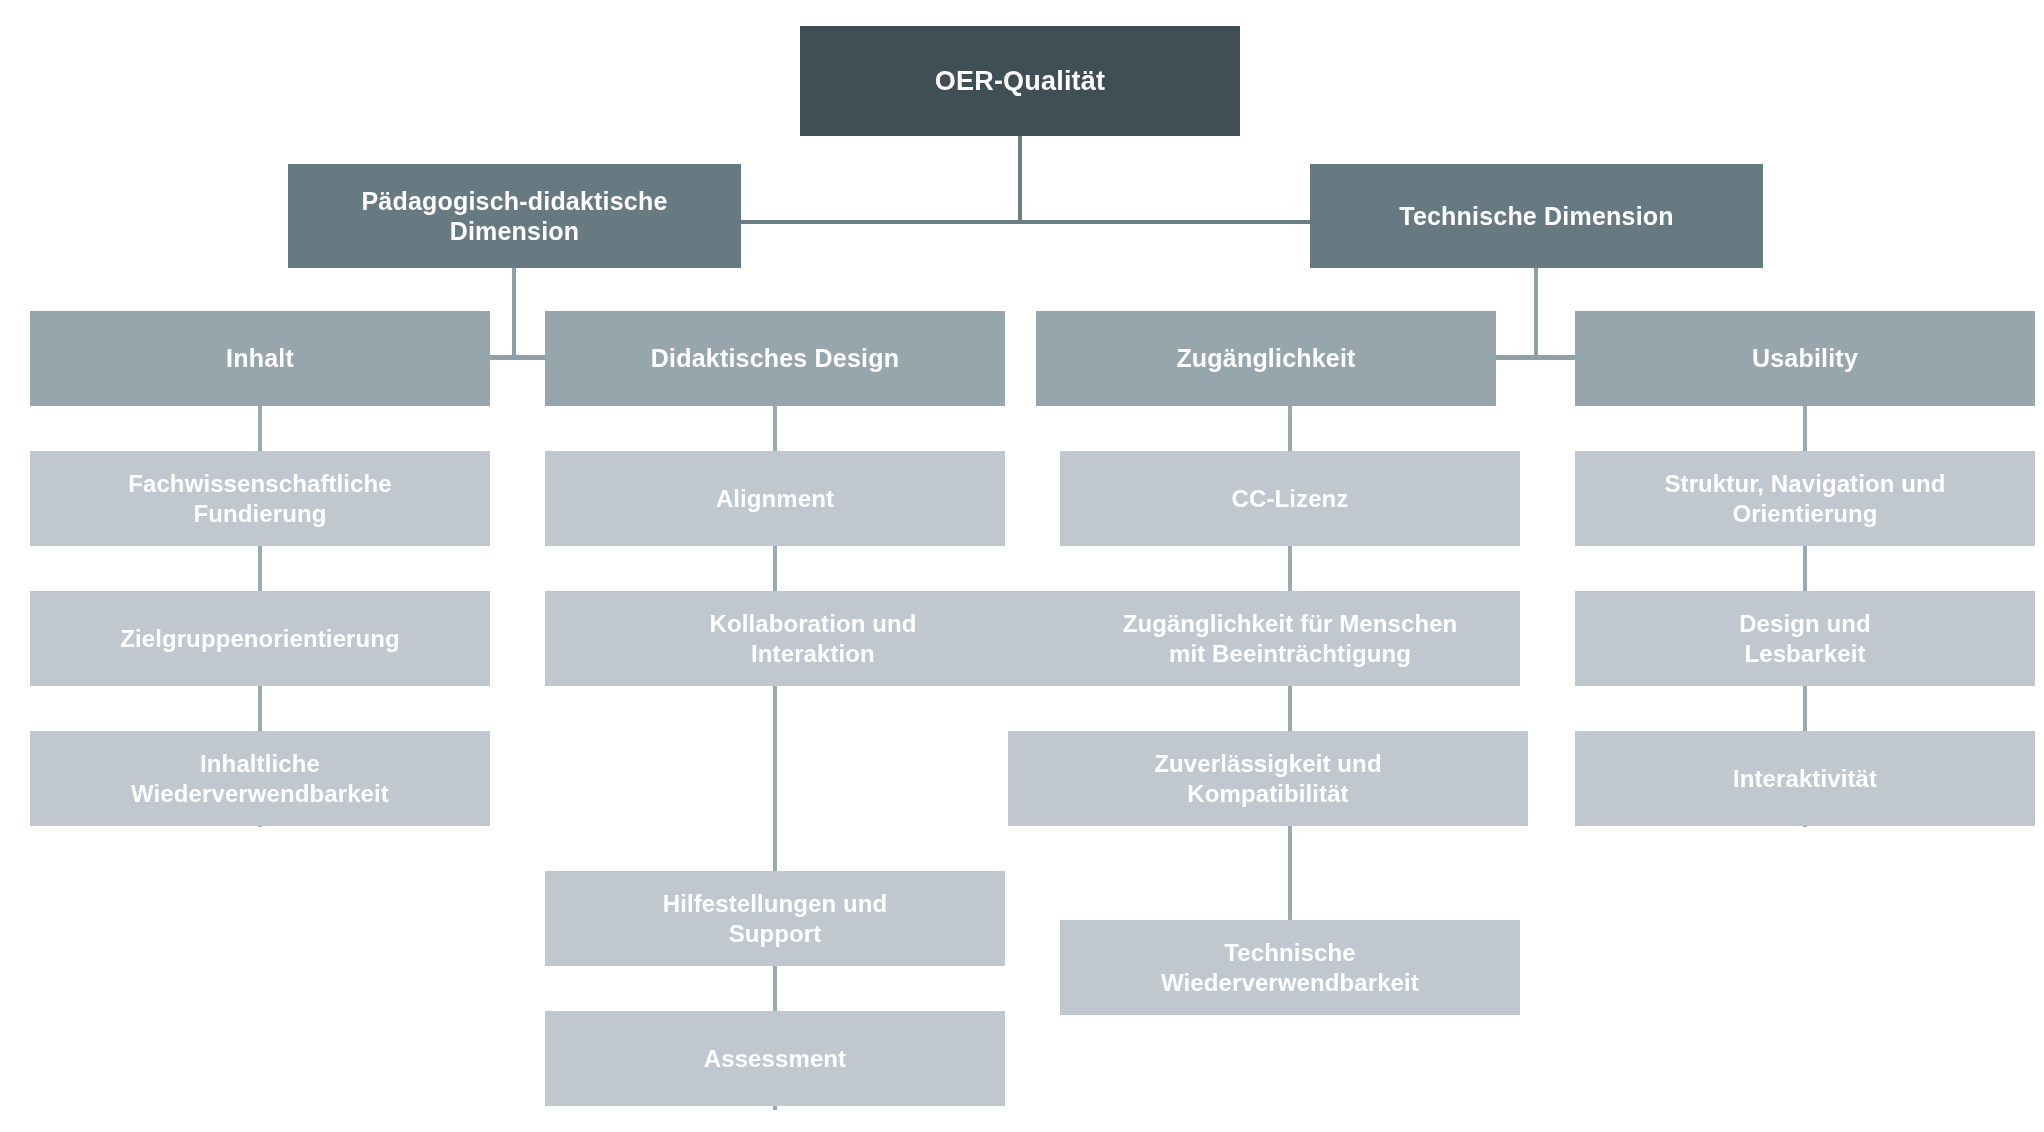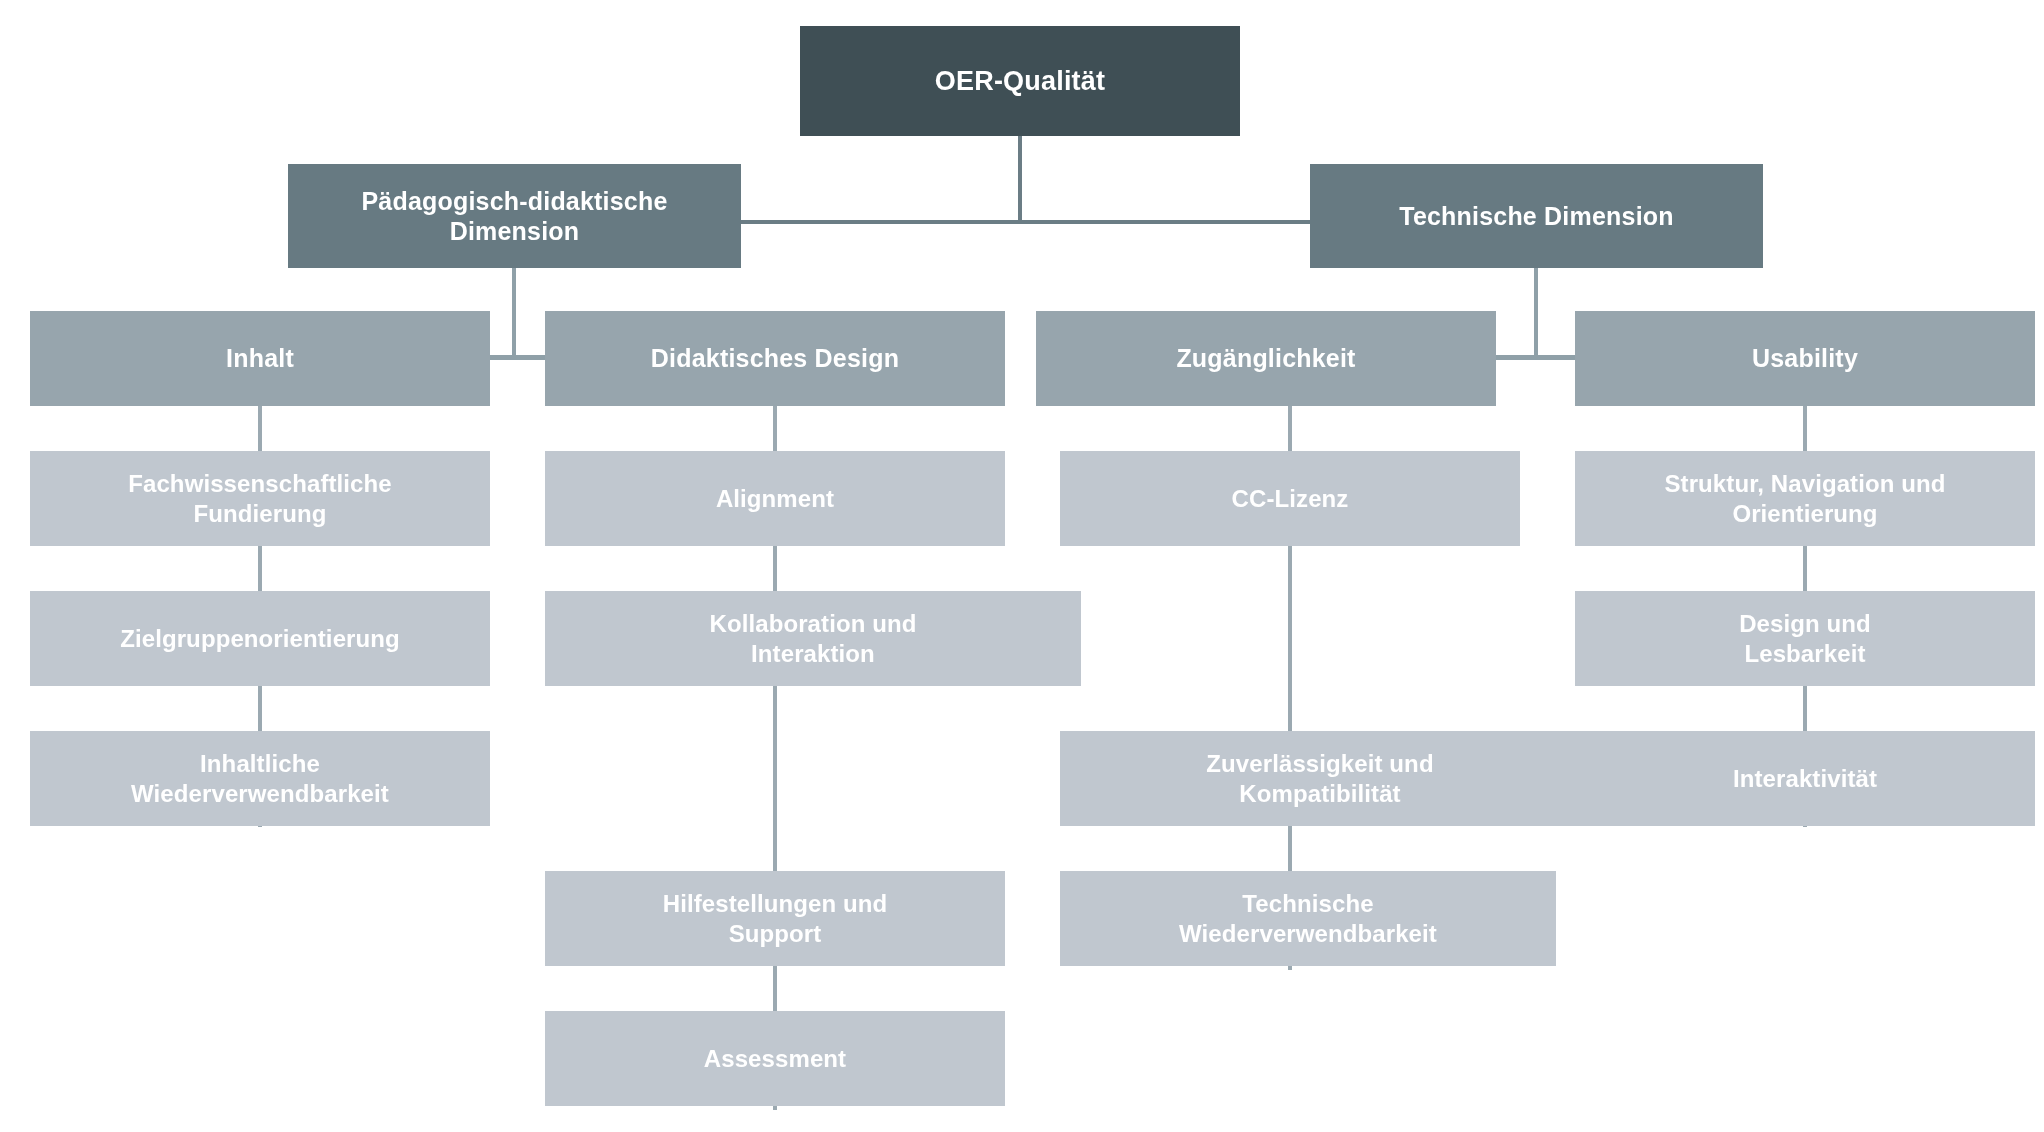--- a/index.html
+++ b/index.html
@@ -141,25 +141,29 @@
     <span class="txt">Hilfestellungen und
 Support</span>
   </div>
   <div class="node leaf" style="left:545px; top:1011px; width:460px; height:95px;">
     <span class="txt">Assessment</span>
   </div>
 
   <div class="node leaf" style="left:1060px; top:451px; width:460px; height:95px;align-items:center;">
     <span class="txt">CC-Lizenz</span>
   </div>
-  <div class="node leaf" style="left:1060px; top:731px; width:520px; height:95px;">
+  <div class="node leaf" style="left:1060px; top:591px; width:460px; height:95px;">
+    <span class="txt">Zugänglichkeit für Menschen
+mit Beeinträchtigung</span>
+  </div>
+  <div class="node leaf" style="left:1008px; top:731px; width:520px; height:95px;">
     <span class="txt">Zuverlässigkeit und
 Kompatibilität</span>
   </div>
-  <div class="node leaf" style="left:1060px; top:871px; width:496px; height:95px;">
+  <div class="node leaf" style="left:1060px; top:920px; width:460px; height:95px;">
     <span class="txt">Technische
 Wiederverwendbarkeit</span>
   </div>
 
   <div class="node leaf" style="left:1575px; top:451px; width:460px; height:95px;">
     <span class="txt">Struktur, Navigation und
 Orientierung</span>
   </div>
   <div class="node leaf" style="left:1575px; top:591px; width:460px; height:95px;">
     <span class="txt">Design und

